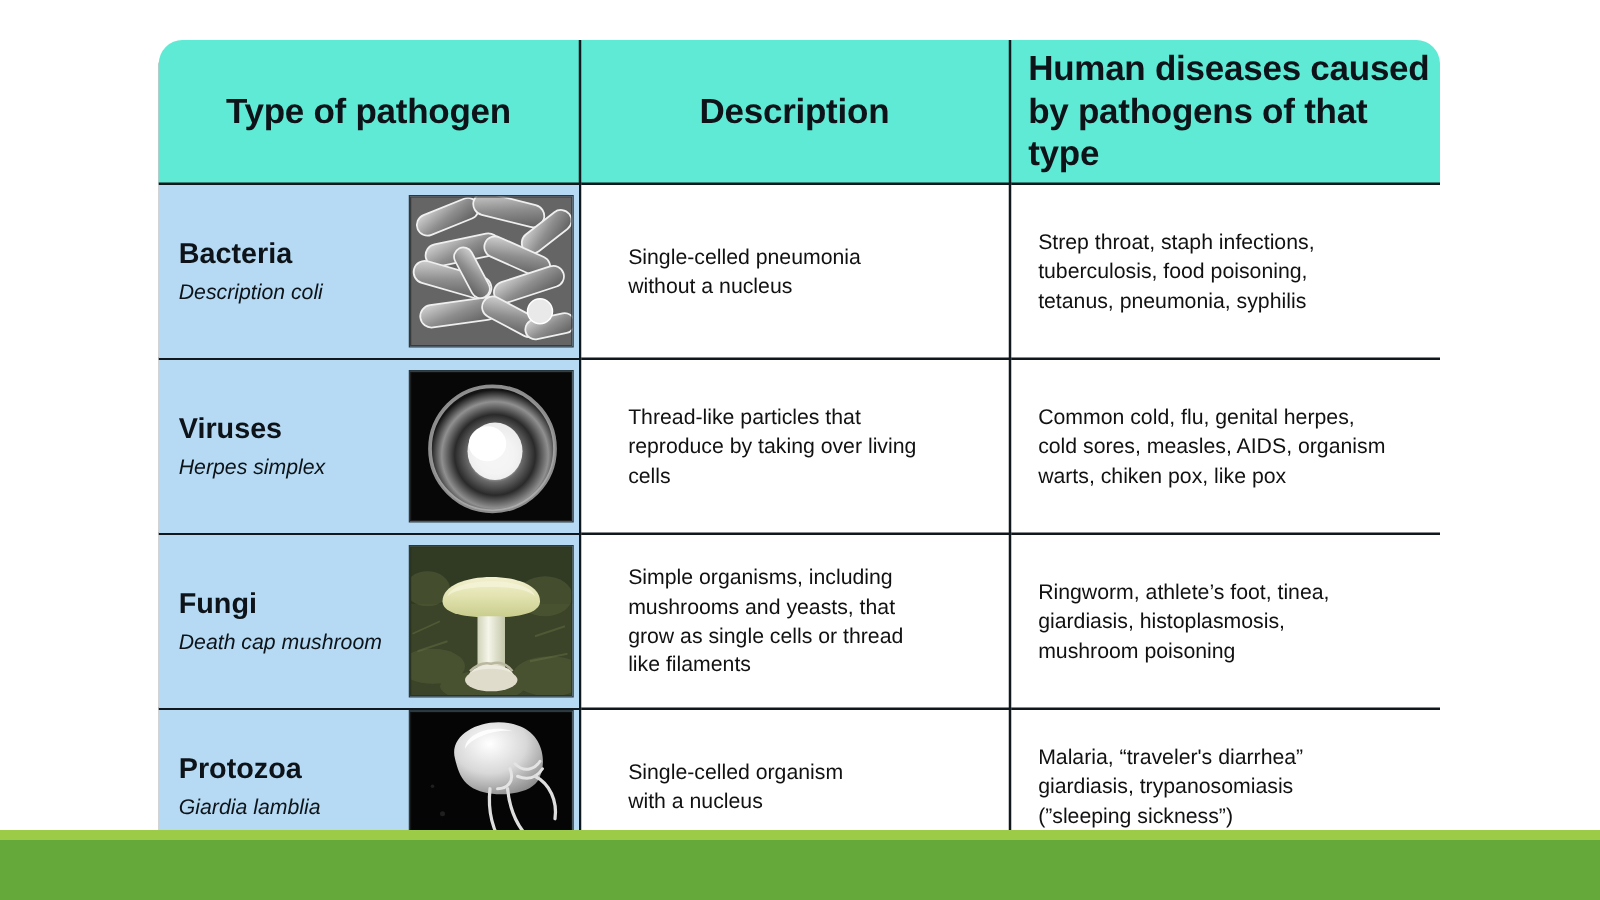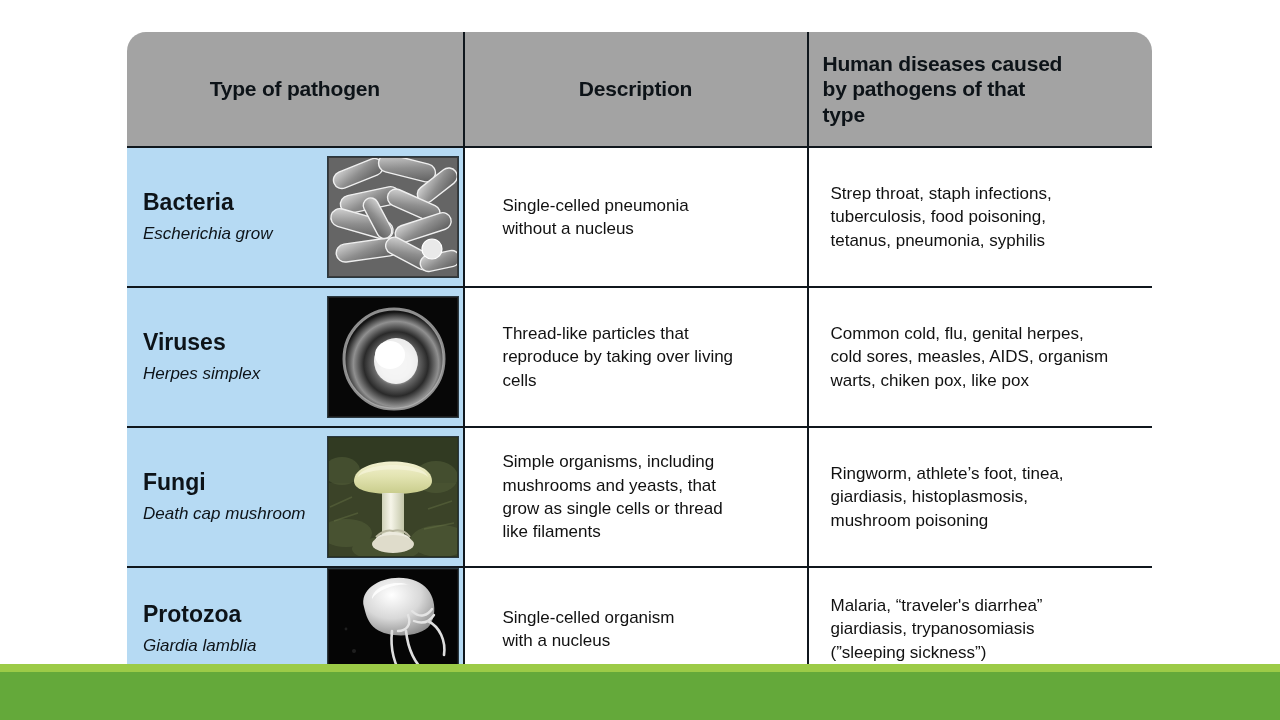--- a/index.html
+++ b/index.html
@@ -74,24 +74,24 @@
   table.pathogen-table tr > *:last-child  { border-right: none; }
   table.pathogen-table thead th { border-top: none; }
   table.pathogen-table tbody tr:last-child > * { border-bottom: none; }
 
   col.col-type { width: 338px; }
   col.col-desc { width: 344px; }
   col.col-dis  { width: 346px; }
 
   
   thead th {
-    background: #a3a3a3;
+    background: #5eead4;
     height: 114px;
     text-align: center;
-    font-size: 21px;
+    font-size: 28px;
     font-weight: bold;
     color: #0d1318;
     letter-spacing: -0.2px;
   }
   th.th-diseases {
     text-align: left;
     padding-left: 14px !important;
     line-height: 1.22;
   }
   th .hdr-inner { display: block; }
@@ -184,21 +184,21 @@
           </th>
         </tr>
       </thead>
       <tbody>
 
         <tr class="row-bacteria">
           <td class="cell-type">
             <div class="type-inner">
               <div class="type-labels">
                 <div class="type-name">Bacteria</div>
-                <div class="type-species">Escherichia grow</div>
+                <div class="type-species">Description coli</div>
               </div>
               <div class="thumb">
                 <svg viewBox="0 0 130 120" preserveAspectRatio="none">
                   <defs>
                     <linearGradient id="rodg" x1="0" y1="0" x2="1" y2="1">
                       <stop offset="0" stop-color="#d7d7d7"></stop>
                       <stop offset="0.5" stop-color="#8e8e8e"></stop>
                       <stop offset="1" stop-color="#5a5a5a"></stop>
                     </linearGradient>
                   </defs>

